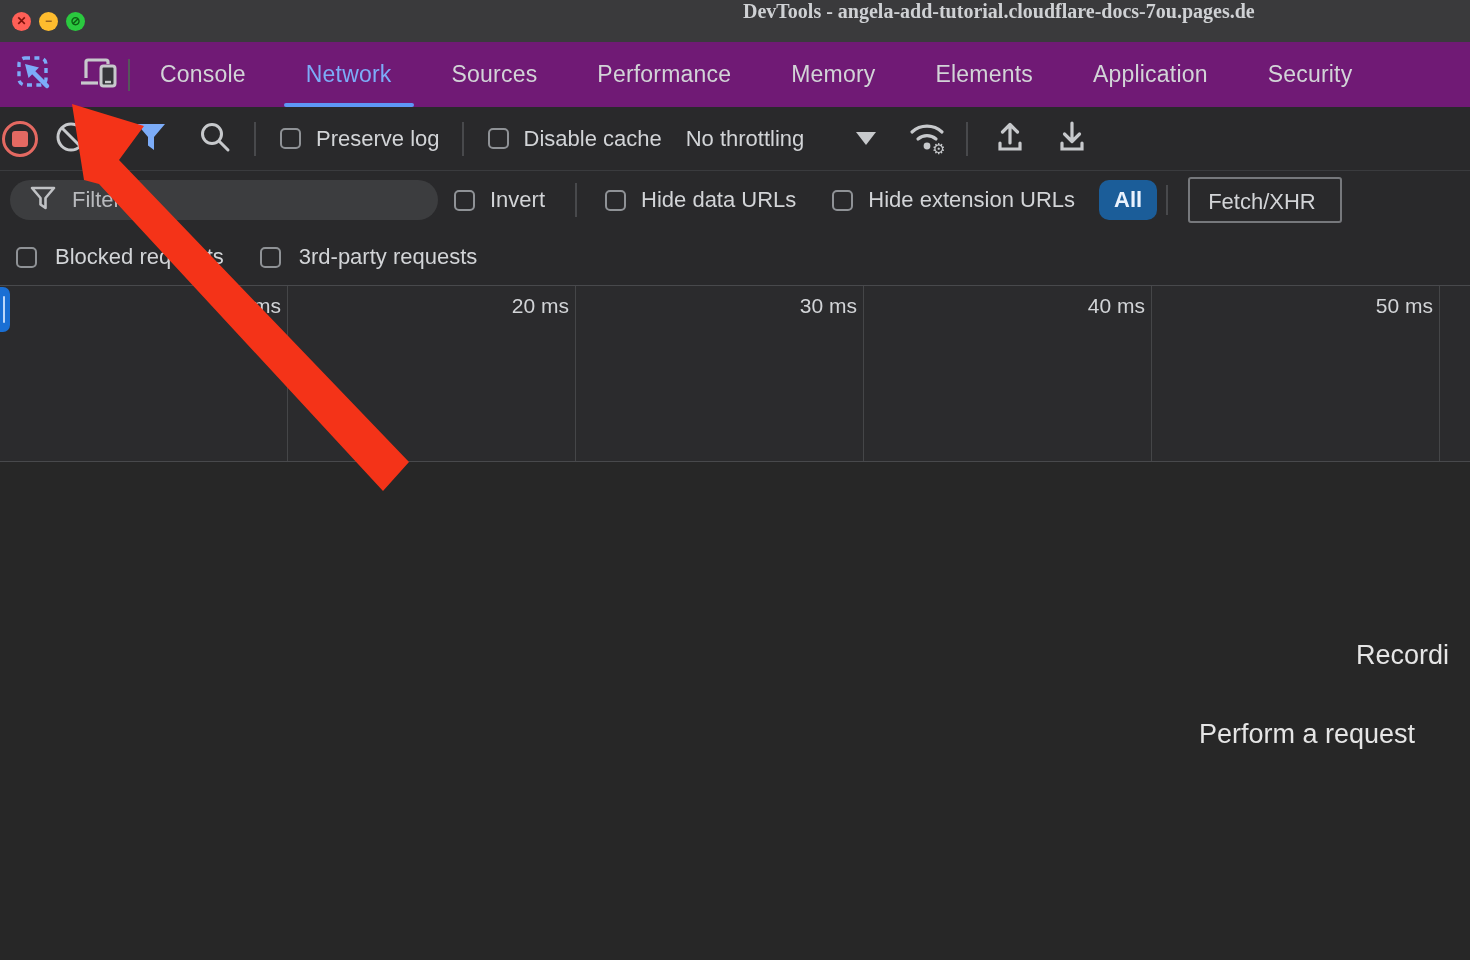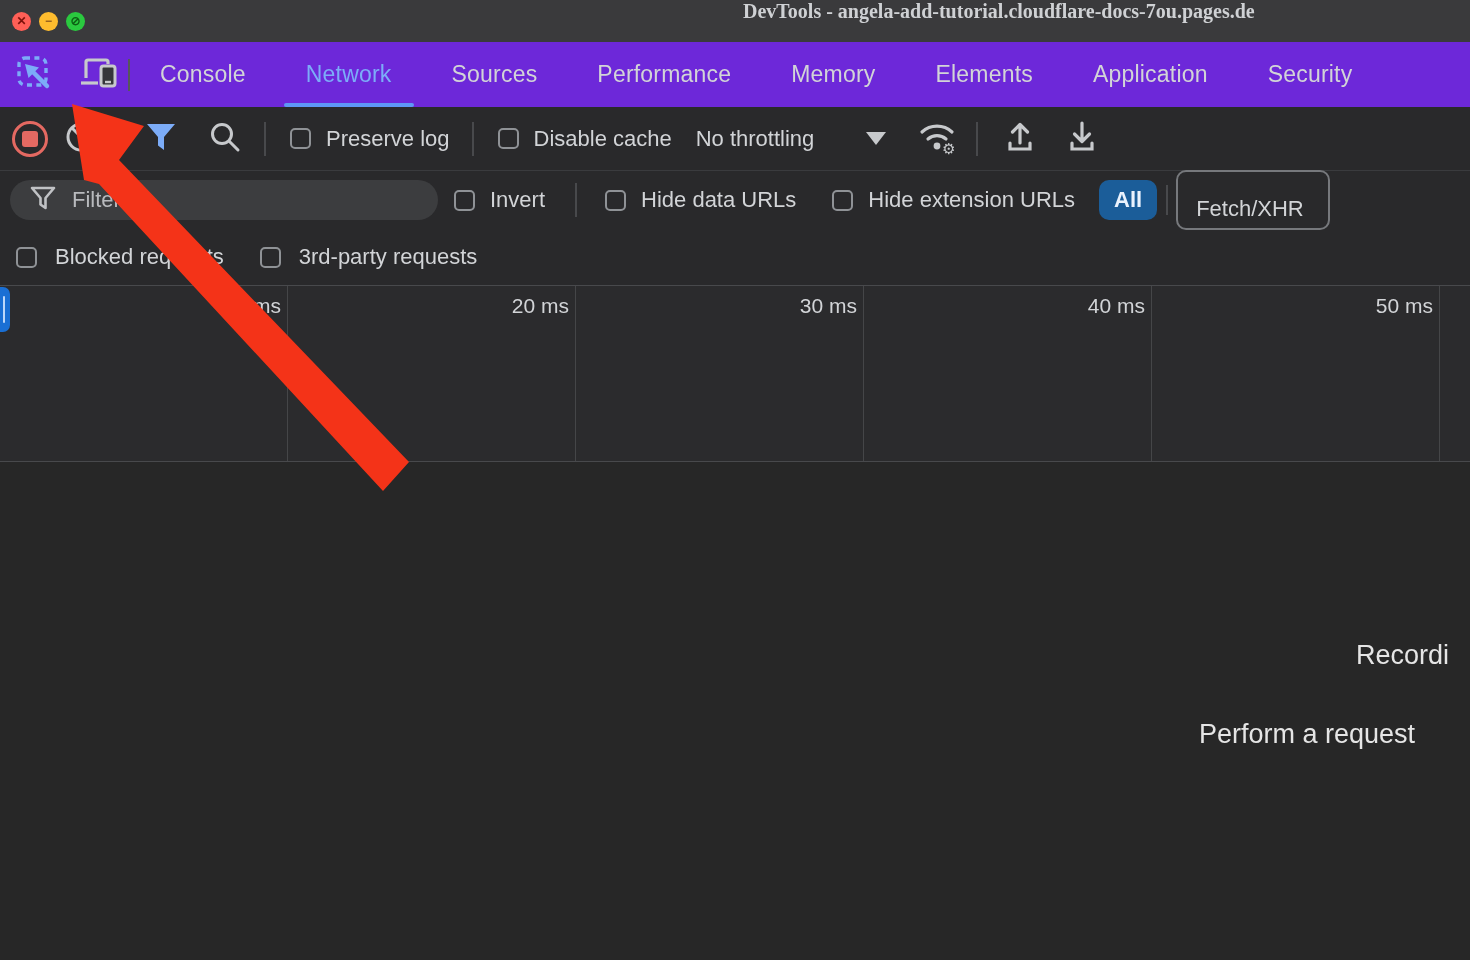--- a/index.html
+++ b/index.html
@@ -13,55 +13,55 @@
   .lights { display:flex; gap:8px; }
   .light { width:19px; height:19px; border-radius:50%; display:flex; align-items:center;
            justify-content:center; font-size:12px; font-weight:700; cursor:default; }
   .light.close { background:#ff5f57; color:#7d100a; }
   .light.min   { background:#febc2e; color:#8f5a1d; }
   .light.zoom  { background:#2ac93f; color:#0d5f14; }
   .win-title { position:absolute; left:743px; top:0; font-size:20px; font-weight:700;
                color:#cfd1d4; white-space:nowrap;font-family:Liberation Serif, serif; }
 
   
-  .tabbar { height:65px; background:#6d28d9; display:flex; align-items:stretch; }
+  .tabbar { height:65px; background:#701a75; display:flex; align-items:stretch; }
   .tool-icons { display:flex; align-items:center; padding:0 10px 0 16px; gap:26px; }
   .icon-btn { display:flex; align-items:center; justify-content:center; cursor:pointer; }
   .vsep { width:2px; height:32px; background:#56575b; align-self:center; }
   .tabs { display:flex; align-items:stretch; }
   .tab { display:flex; align-items:center; padding:0 30px; font-size:23px;
          letter-spacing:.2px; color:#d2d4d7; position:relative; white-space:nowrap; cursor:pointer; }
   .tab.selected { color:#7cacf8; }
   .tab.selected::after { content:""; position:absolute; left:8px; right:8px; bottom:0;
          height:4px; border-radius:2px; background:#5e97f6; }
 
   
   .toolbar { height:64px; background:#29292b; display:flex; align-items:center;
-             padding-left:12px; border-bottom:1px solid #3a3b3e; }
+             padding-left:2px; border-bottom:1px solid #3a3b3e; }
   .record-btn { width:36px; height:36px; border-radius:50%; border:3px solid #e46962;
                 display:flex; align-items:center; justify-content:center; cursor:pointer; }
   .record-btn .sq { width:16px; height:16px; border-radius:3px; background:#e46962; }
   .tsep { width:2px; height:34px; background:#48494c; }
   .check-group { display:flex; align-items:center; gap:15px; font-size:22px; cursor:pointer; }
   .cb { width:21px; height:21px; border:2px solid #8f9296; border-radius:5px; background:transparent; }
   .throttle { font-size:22px; margin-left:24px; cursor:pointer; }
   .caret { width:0; height:0; border-left:10px solid transparent; border-right:10px solid transparent;
            border-top:13px solid #c7c9cc; margin-left:52px; cursor:pointer; }
 
   
   .filter-row { height:58px; background:#29292b; display:flex; align-items:center; padding-left:10px; }
   .filter-pill { width:428px; height:40px; background:#3c3d3f; border-radius:20px;
                  display:flex; align-items:center; padding-left:20px; gap:16px; }
   .filter-pill input { background:transparent; border:none; outline:none; color:#d2d4d7;
                  font-size:22px; font-family:"Liberation Sans", sans-serif; width:330px; }
   .filter-pill input::placeholder { color:#b8babd; }
   .chip-all { margin-left:24px; background:#1b5d99; color:#eaf2fd; font-size:22px; font-weight:600;
               padding:7px 15px; border-radius:10px; cursor:pointer; }
-  .chip-fetch { margin-left:8px; border:2px solid #76787c; color:#d2d4d7; font-size:22px;
-              padding:24px 24px 6px 18px; border-radius:10px; white-space:nowrap; cursor:pointer; }
+  .chip-fetch { margin-left:20px; border:2px solid #76787c; color:#d2d4d7; font-size:22px;
+              padding:10px 24px 6px 18px; border-radius:3px; white-space:nowrap; cursor:pointer; }
   .filter-row2 { height:56px; background:#29292b; display:flex; align-items:center; padding-left:16px; }
 
   
   .overview { height:177px; background:#2b2b2d; position:relative;
               border-top:1px solid #48494c; border-bottom:1px solid #48494c; }
   .gridline { position:absolute; top:0; bottom:0; width:1px; background:#454648; }
   .tick { position:absolute; top:8px; width:124px; text-align:right; font-size:21px; color:#d2d4d7; }
   .handle { position:absolute; left:0; top:1px; width:10px; height:45px; background:#1a6fd4;
             border-radius:0 7px 7px 0; cursor:ew-resize; }
   .handle::after { content:""; position:absolute; left:3px; top:9px; bottom:9px; width:2px;

